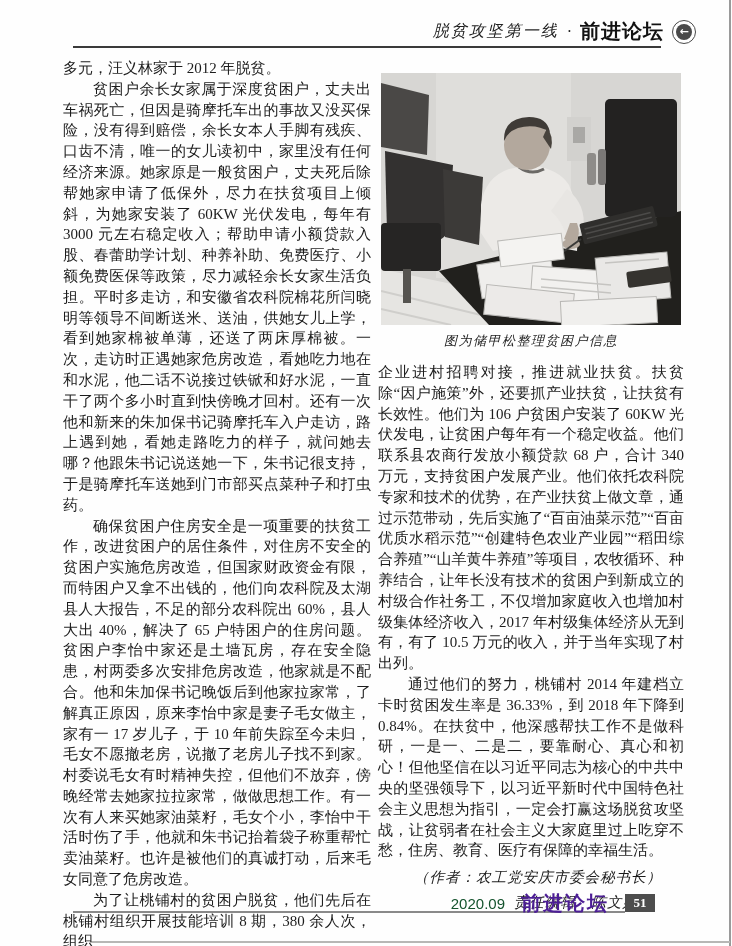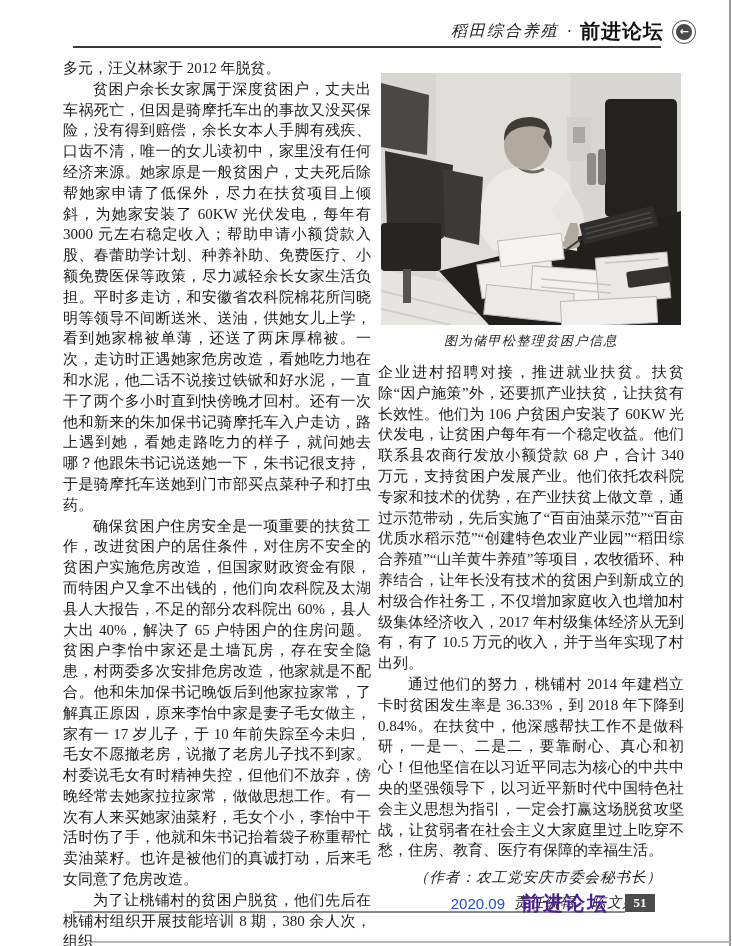--- a/index.html
+++ b/index.html
@@ -34,34 +34,34 @@
   .caption{text-align:center;font-size:13px;font-style:italic;letter-spacing:1.5px;margin-top:7px;color:#222;}
   .col-right .text-block{margin-top:12px;}
   .author-line{font-size:14.5px;font-style:italic;text-align:right;padding-right:22px;
     margin-top:4px;line-height:25px;letter-spacing:1px;color:#1c1c1c;}
   .editor-line{font-size:14.5px;font-style:italic;text-align:right;padding-right:46px;
     line-height:25px;letter-spacing:1px;color:#1c1c1c;}
 
   
   .footer{position:absolute;top:893px;left:73px;width:582px;height:20px;
     display:flex;justify-content:flex-end;align-items:center;gap:16px;z-index:2;}
-  .footer-issue{font-family:"Liberation Sans","DejaVu Sans",sans-serif;font-size:15px;color:#1d4ed8;}
+  .footer-issue{font-family:"Liberation Sans","DejaVu Sans",sans-serif;font-size:15px;color:#14532d;}
   .footer-journal{font-family:"Liberation Sans","DejaVu Sans",sans-serif;font-weight:bold;font-size:20px;letter-spacing:2px;color:#4c1d95;}
   .footer-page{width:30px;height:18px;background:#4d4d4d;color:#fff;font-size:13px;font-weight:bold;
     display:flex;align-items:center;justify-content:center;}
   .footer-rule{position:absolute;top:911px;left:73px;width:552px;height:1.5px;background:#8a8a8a;}
 </style>
 </head>
 <body>
 
 <div class="edge-right"></div>
 <div class="edge-bottom"></div>
 
 <div class="header">
-  <span class="header-kai">稻田综合养殖</span>
+  <span class="header-kai">脱贫攻坚第一线</span>
   <span class="header-sep">·</span>
   <span class="header-bold">前进论坛</span>
   <span class="header-icon">
     <span class="header-icon-inner">←</span>
   </span>
 </div>
 <div class="header-rule"></div>
 
 <div class="col-left body-text">
   <p>多元，汪义林家于 2012 年脱贫。</p>

